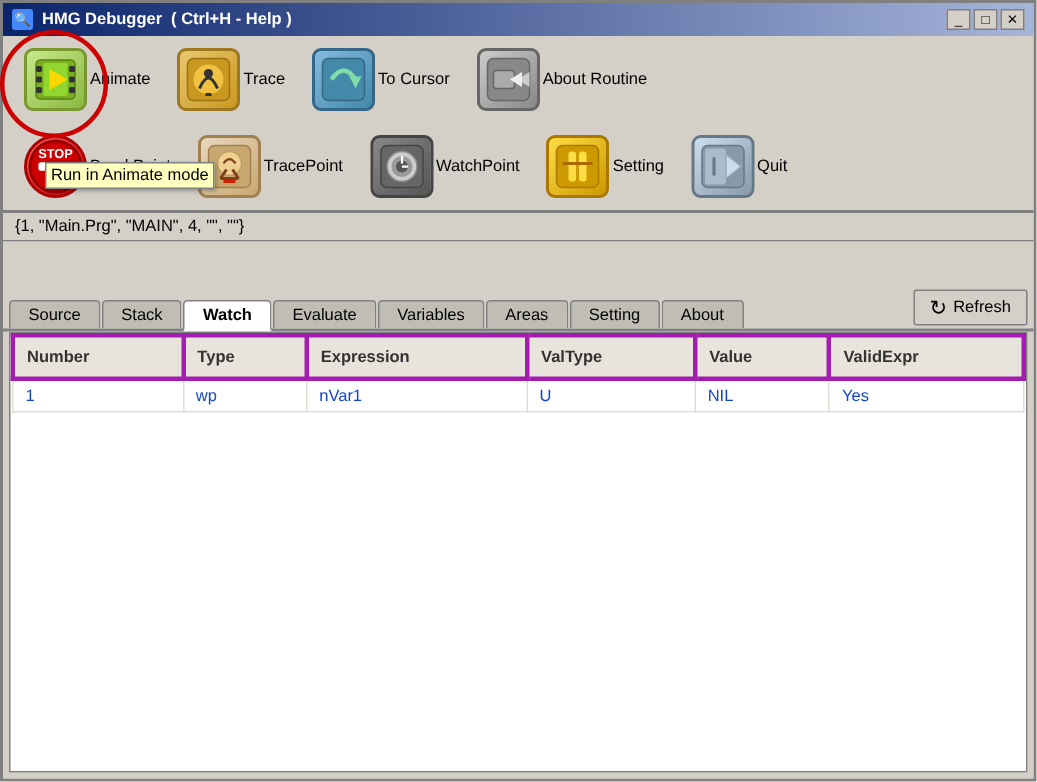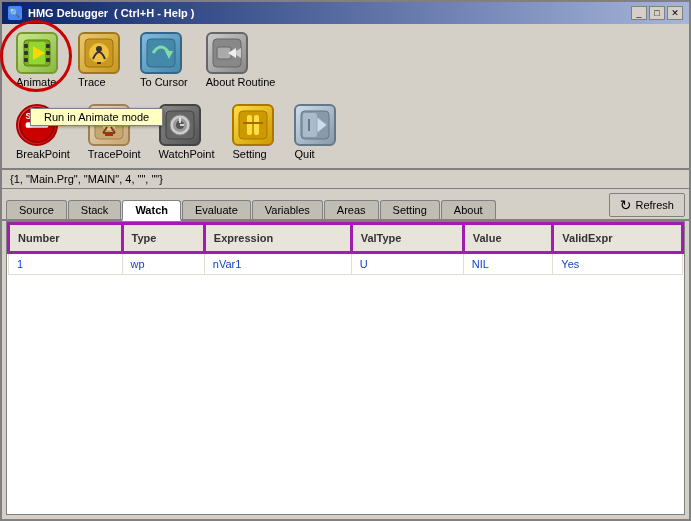--- a/index.html
+++ b/index.html
@@ -69,22 +69,22 @@
       flex-direction: column;
     }
     .toolbar-row {
       display: flex;
       align-items: flex-end;
       padding: 4px 6px;
       gap: 2px;
     }
     .tool-btn {
       display: flex;
-      flex-direction: column;
-      align-items: flex-start;
+      flex-direction: row;
+      align-items: center;
       justify-content: flex-end;
       padding: 4px 8px;
       cursor: pointer;
       min-width: 60px;
       font-size: 11px;
       gap: 2px;
       background: transparent;
       border: none;
     }
     .tool-icon {
@@ -169,20 +169,21 @@
       flex-direction: column;
       flex: 1;
     }
     .tab-row {
       display: flex;
       align-items: flex-end;
       padding: 4px 4px 0 4px;
       gap: 0;
       border-bottom: 2px solid #808080;
       justify-content: space-between;
+      margin-top: 28px;
     }
     .tab-group {
       display: flex;
       gap: 1px;
       align-items: flex-end;
     }
     .tab {
       padding: 3px 12px;
       background: #c0bdb5;
       border: 1px solid #808080;
@@ -234,21 +235,21 @@
       border: 1px solid #e0ddd5;
       padding: 4px 8px;
       color: #1144cc;
     }
     .tooltip {
       position: absolute;
       top: 108px;
       left: 30px;
       background: #ffffc0;
       border: 1px solid #808080;
-      padding: 2px 13px;
+      padding: 2px 3px;
       font-size: 11px;
       z-index: 10;
       box-shadow: 1px 1px 3px rgba(0,0,0,0.3);
     }
   </style>
 </head>
 <body>
 
 <div class="window">
 

